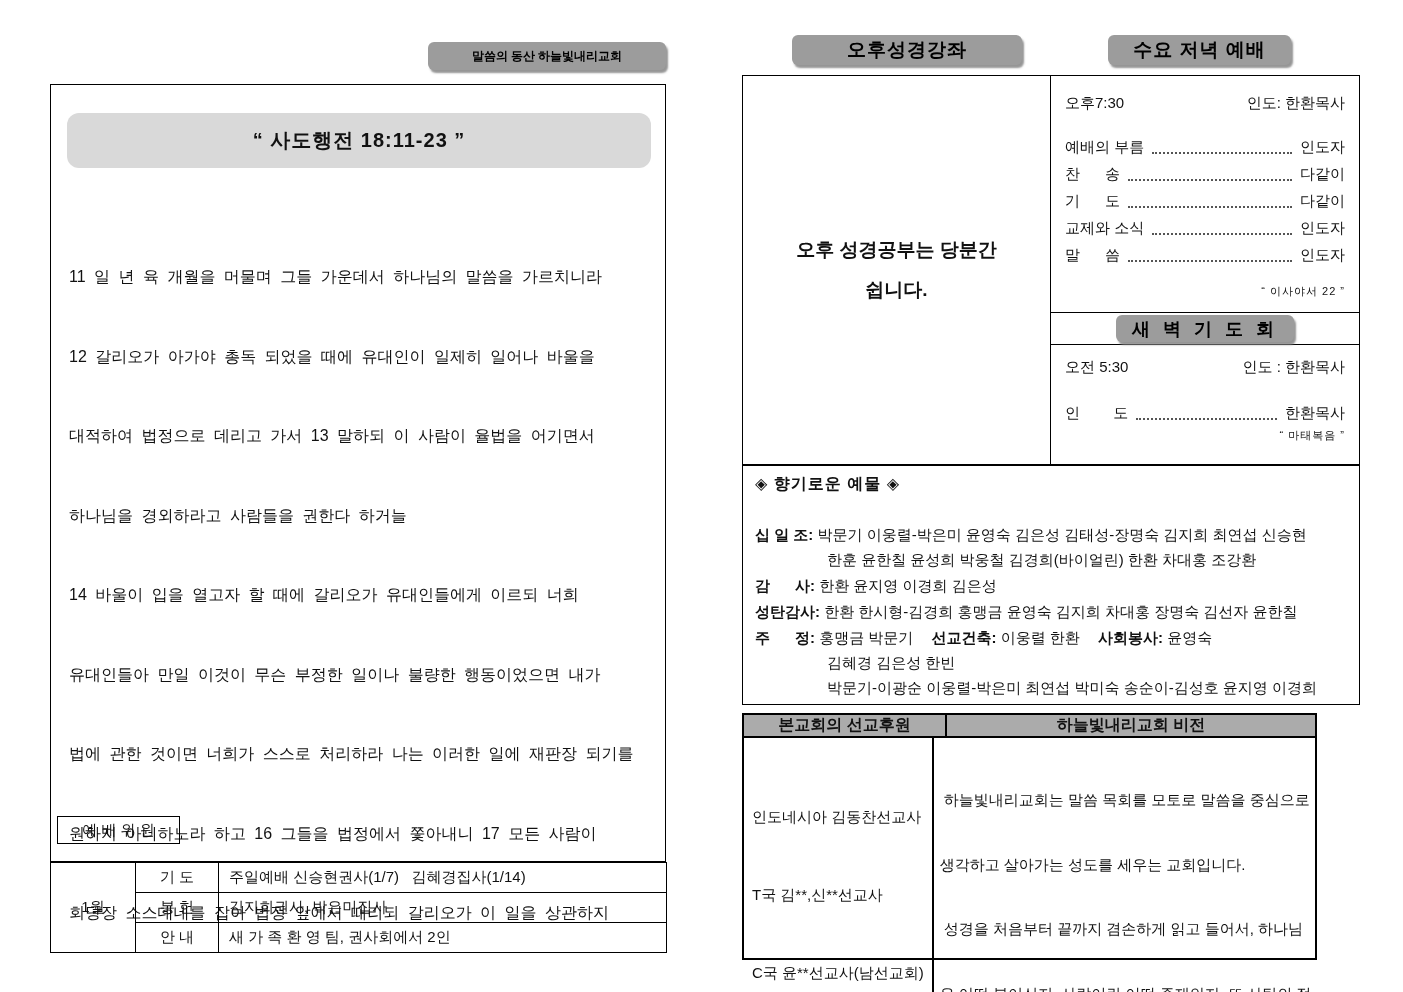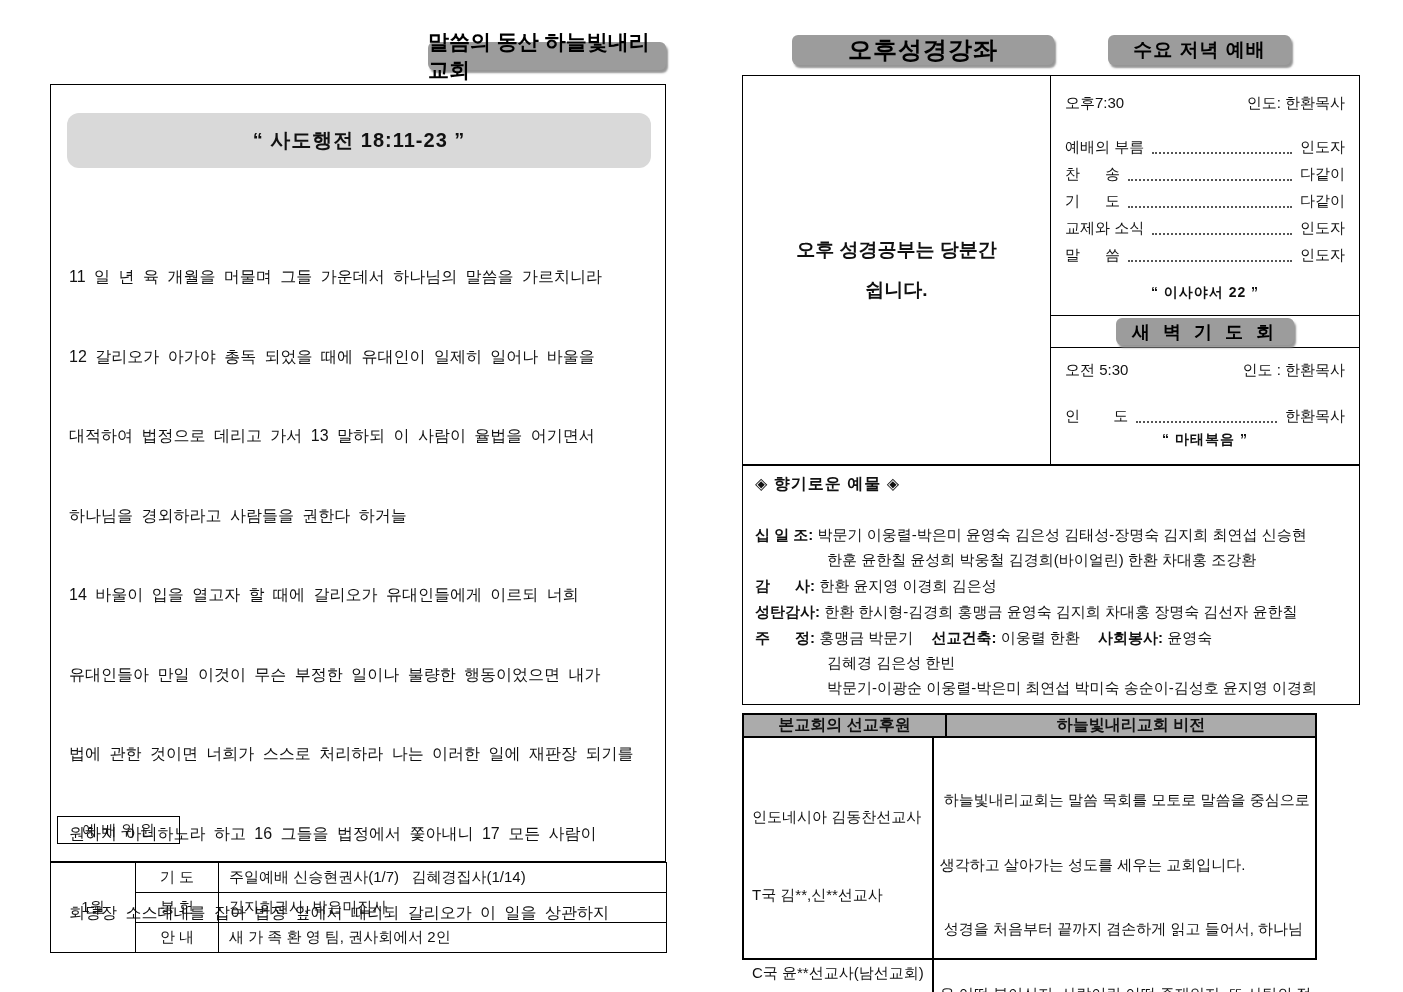--- a/index.html
+++ b/index.html
@@ -22,34 +22,34 @@
     border:1px solid #000; display:flex; align-items:center; justify-content:center; font-size:15px; }
 
   table.committee { position:absolute; left:50px; top:862px; width:617px; height:91px;
     border-collapse:collapse; font-size:15px; }
   table.committee td { border:1px solid #000; }
   td.c-month { width:85px; text-align:center; }
   td.c-role  { width:83px; text-align:center; white-space:pre; }
   td.c-val   { padding-left:10px; white-space:pre; }
 
   
-  .badge-afternoon { left:792px; top:35px; width:262px; height:30px; font-size:24px; letter-spacing:1px; }
+  .badge-afternoon { left:792px; top:35px; width:230px; height:30px; font-size:19px; letter-spacing:1px; }
   .badge-wednesday { left:1108px; top:35px; width:183px; height:30px; font-size:19px; letter-spacing:1px; }
 
   .top-table { left:742px; top:75px; width:618px; height:390px; border:1px solid #000; display:flex; }
   .cell-left { width:308px; border-right:1px solid #000; display:flex; flex-direction:column;
     align-items:center; justify-content:center; font-weight:bold; font-size:19px; line-height:40px; }
   .cell-right { flex:1 1 auto; position:relative; padding:0 14px; font-size:15px; }
   .row-between { display:flex; justify-content:space-between; }
   .time-row { margin-top:18px; }
   .order-list { margin-top:20px; }
   .order-row { display:flex; align-items:flex-end; line-height:27px; }
   .order-label { white-space:pre; }
   .dots { flex:1 1 auto; border-bottom:2px dotted #555; margin:0 8px 6px 8px; min-width:24px; }
-  .scripture-ref { text-align:center; font-weight:bold; font-size:14px; margin-top:16px; letter-spacing:1px; }
+  .scripture-ref { text-align:right; font-weight:normal; font-size:11px; margin-top:16px; letter-spacing:1px; }
   .dawn-header { border-top:1px solid #000; border-bottom:1px solid #000; margin:13px -14px 0 -14px;
     height:33px; display:flex; align-items:center; justify-content:center; }
   .dawn-badge { height:27px; padding:0 16px; font-size:18px; letter-spacing:4px; }
   .dawn-time-row { margin-top:13px; }
   .dawn-order { margin-top:22px; }
   .dawn-scripture { margin-top:2px; }
 
   .offerings-box { left:742px; top:465px; width:618px; height:240px; border:1px solid #000;
     padding:8px 12px; font-size:15px; }
   .off-title { font-weight:bold; font-size:16px; letter-spacing:1px; }
@@ -66,21 +66,21 @@
   .bt-h-left { width:203px; border-right:2px solid #000; display:flex; align-items:center; justify-content:center; }
   .bt-h-right { flex:1; display:flex; align-items:center; justify-content:center; }
   .bt-body { display:flex; flex:1; }
   .bt-missions { width:203px; border-right:2px solid #000; padding:14px 8px 0 8px;
     font-size:15px; line-height:26px; white-space:pre; }
   .bt-vision { flex:1; padding:8px 6px 0 6px; font-size:15px; line-height:21.5px; white-space:pre; }
 </style>
 </head>
 <body>
 
-<div class="abs badge" style="left:428px; top:42px; width:238px; height:28px; font-size:21px;">말씀의 동산  하늘빛내리교회</div>
+<div class="abs badge" style="left:428px; top:42px; width:238px; height:28px; font-size:12px;font-family:Liberation Serif, serif;">말씀의 동산  하늘빛내리교회</div>
 
 <div class="abs left-box">
   <div class="title-bar">“  사도행전 18:11-23   ”</div>
 
   <div class="scripture">
     <div>11 일 년 육 개월을 머물며 그들 가운데서 하나님의 말씀을 가르치니라</div>
     <div>12 갈리오가 아가야 총독 되었을 때에 유대인이 일제히 일어나 바울을</div>
     <div>대적하여 법정으로 데리고 가서 13 말하되 이 사람이 율법을 어기면서</div>
     <div>하나님을 경외하라고 사람들을 권한다 하거늘</div>
     <div>14 바울이 입을 열고자 할 때에 갈리오가 유대인들에게 이르되 너희</div>

